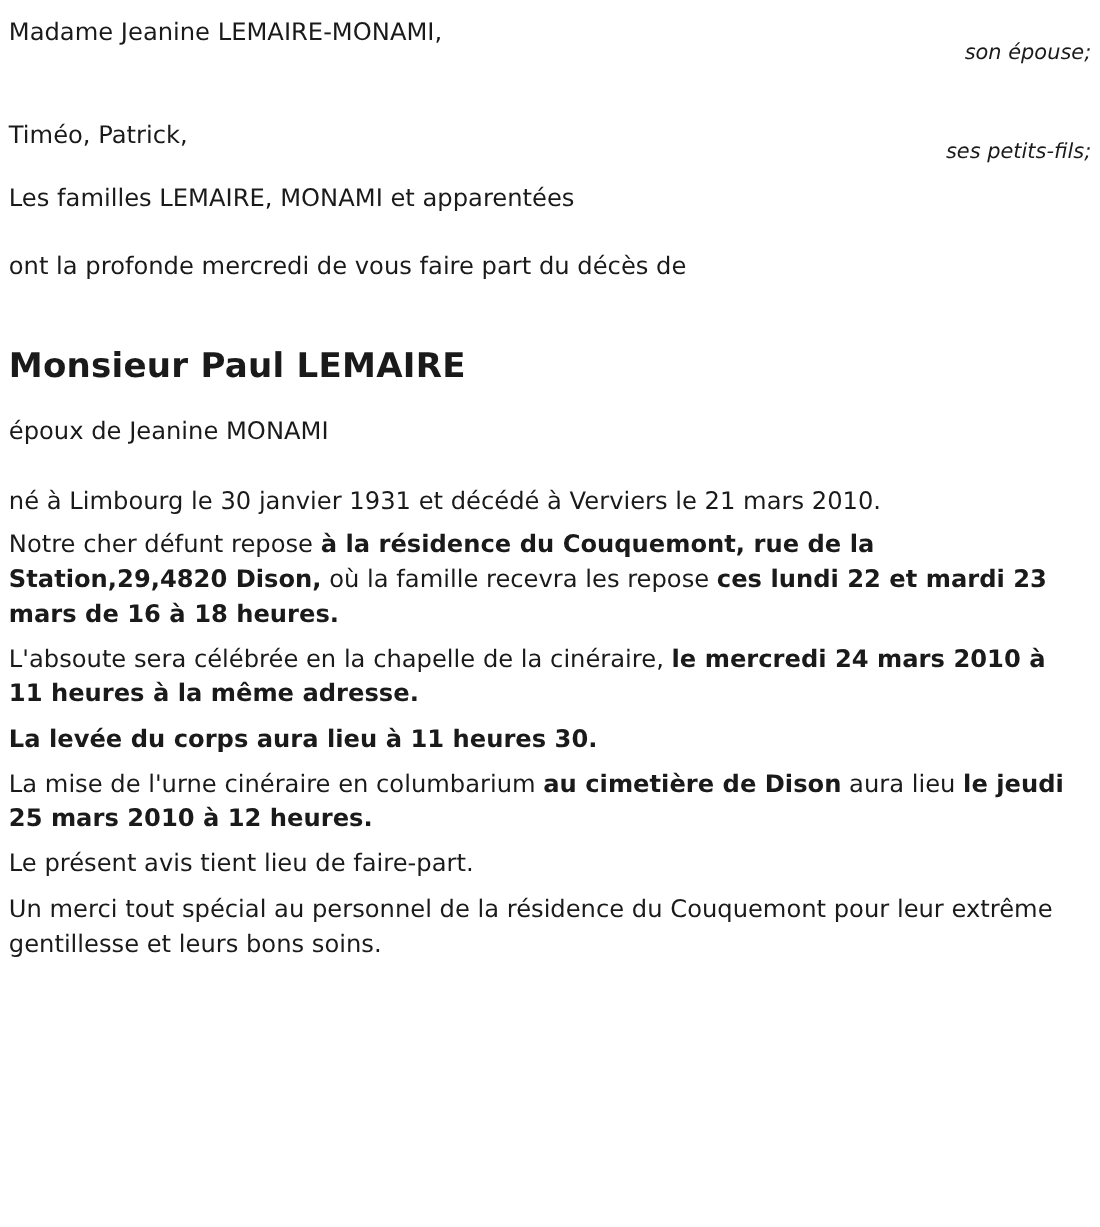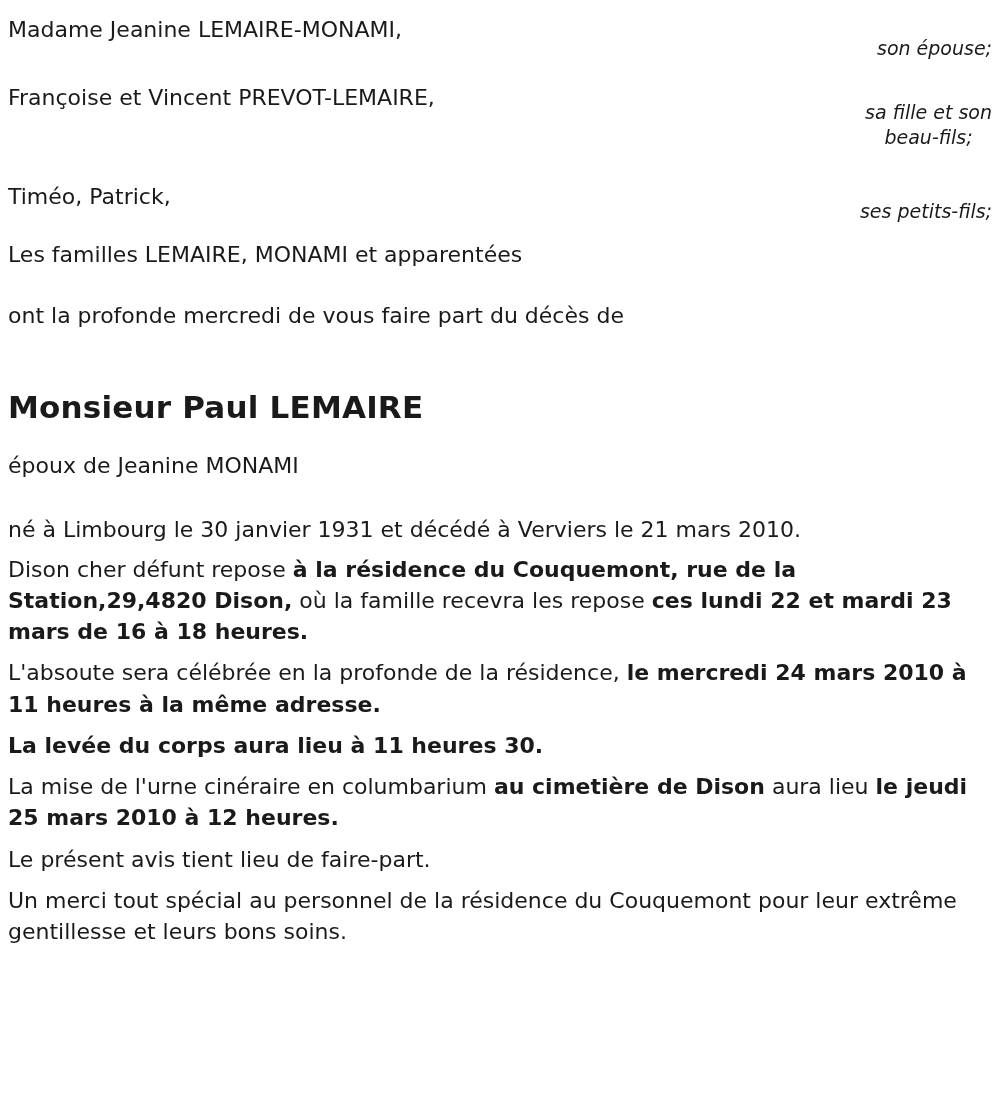--- a/index.html
+++ b/index.html
@@ -93,25 +93,20 @@
 
   <div class="survivors">
 
     <div class="surv-row">
       <div class="surv-left">Madame Jeanine LEMAIRE-MONAMI,</div>
       <div class="surv-right">son épouse;</div>
     </div>
 
     <div class="gap-small"></div>
 
-    <div class="surv-row">
-      <div class="surv-left">Françoise et Vincent PREVOT-LEMAIRE,</div>
-      <div class="surv-right shift-up">sa fille et son
-beau-fils;</div>
-    </div>
 
     <div class="gap-med"></div>
 
     <div class="surv-row">
       <div class="surv-left">Timéo, Patrick,</div>
       <div class="surv-right shift-up">ses petits-fils;</div>
     </div>
 
   </div>
 
@@ -129,21 +124,21 @@
 
   <div class="gap-med"></div>
 
   <div class="spouse-of">époux de Jeanine MONAMI</div>
 
   <div class="gap-large"></div>
 
   <div class="para birth-death">né à Limbourg le 30 janvier 1931 et décédé à Verviers le 21 mars 2010.</div>
 
   <div id="paragraphs">
-      <div class="para"><span>Dison cher défunt repose </span><strong>à la résidence du Couquemont, rue de la Station,29,4820 Dison,</strong><span> où la famille recevra les repose </span><strong>ces lundi 22 et mardi 23 mars de 16 à 18 heures.</strong></div>
-      <div class="para"><span>L'absoute sera célébrée en la profonde de la résidence, </span><strong>le mercredi 24 mars 2010 à 11 heures à la même adresse.</strong></div>
+      <div class="para"><span>Notre cher défunt repose </span><strong>à la résidence du Couquemont, rue de la Station,29,4820 Dison,</strong><span> où la famille recevra les repose </span><strong>ces lundi 22 et mardi 23 mars de 16 à 18 heures.</strong></div>
+      <div class="para"><span>L'absoute sera célébrée en la chapelle de la cinéraire, </span><strong>le mercredi 24 mars 2010 à 11 heures à la même adresse.</strong></div>
       <div class="para"><strong>La levée du corps aura lieu à 11 heures 30.</strong></div>
       <div class="para"><span>La mise de l'urne cinéraire en columbarium </span><strong>au cimetière de Dison</strong><span> aura lieu </span><strong>le jeudi 25 mars 2010 à 12 heures.</strong></div>
       <div class="para"><span>Le présent avis tient lieu de faire-part.</span></div>
       <div class="para"><span>Un merci tout spécial au personnel de la résidence du Couquemont pour leur extrême gentillesse et leurs bons soins.</span></div>
     </div>
 
 </div>
 
 </body></html>

